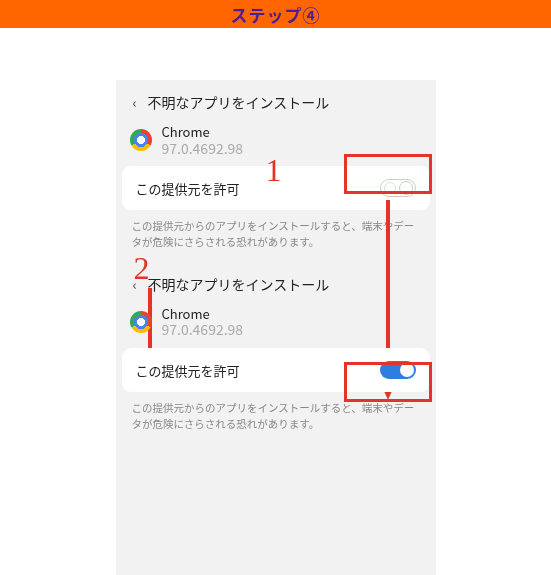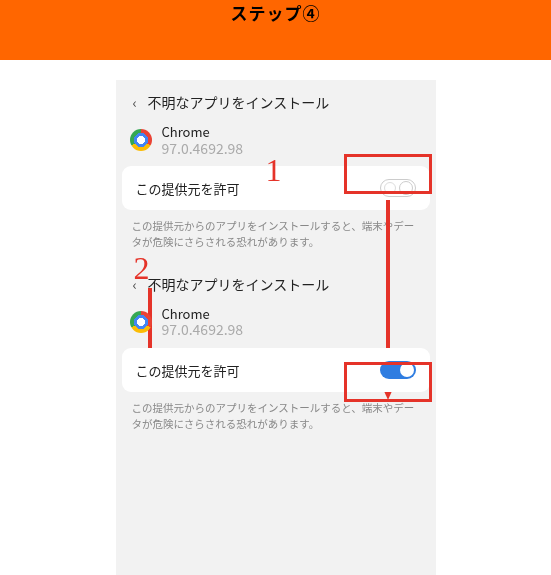--- a/index.html
+++ b/index.html
@@ -6,26 +6,27 @@
   body {
     width: 551px;
     height: 575px;
     background: #fff;
     font-family: -apple-system, "Hiragino Sans", "Noto Sans CJK JP", sans-serif;
     position: relative;
     overflow: hidden;
   }
   .header-band {
     width: 100%;
-    height: 60px;
+    height: 28px;
     background: #ff6600;
-    color: #000000;
+    color: #4c1d95;
     font-weight: 700;
     font-size: 17px;
     display: flex;
+    align-items: center;
     justify-content: center;
     letter-spacing: 1px;
   }
   .content-area {
     position: absolute;
     top: 42px;
     left: 0; right: 0; bottom: 0;
     display: flex;
     justify-content: center;
   }

